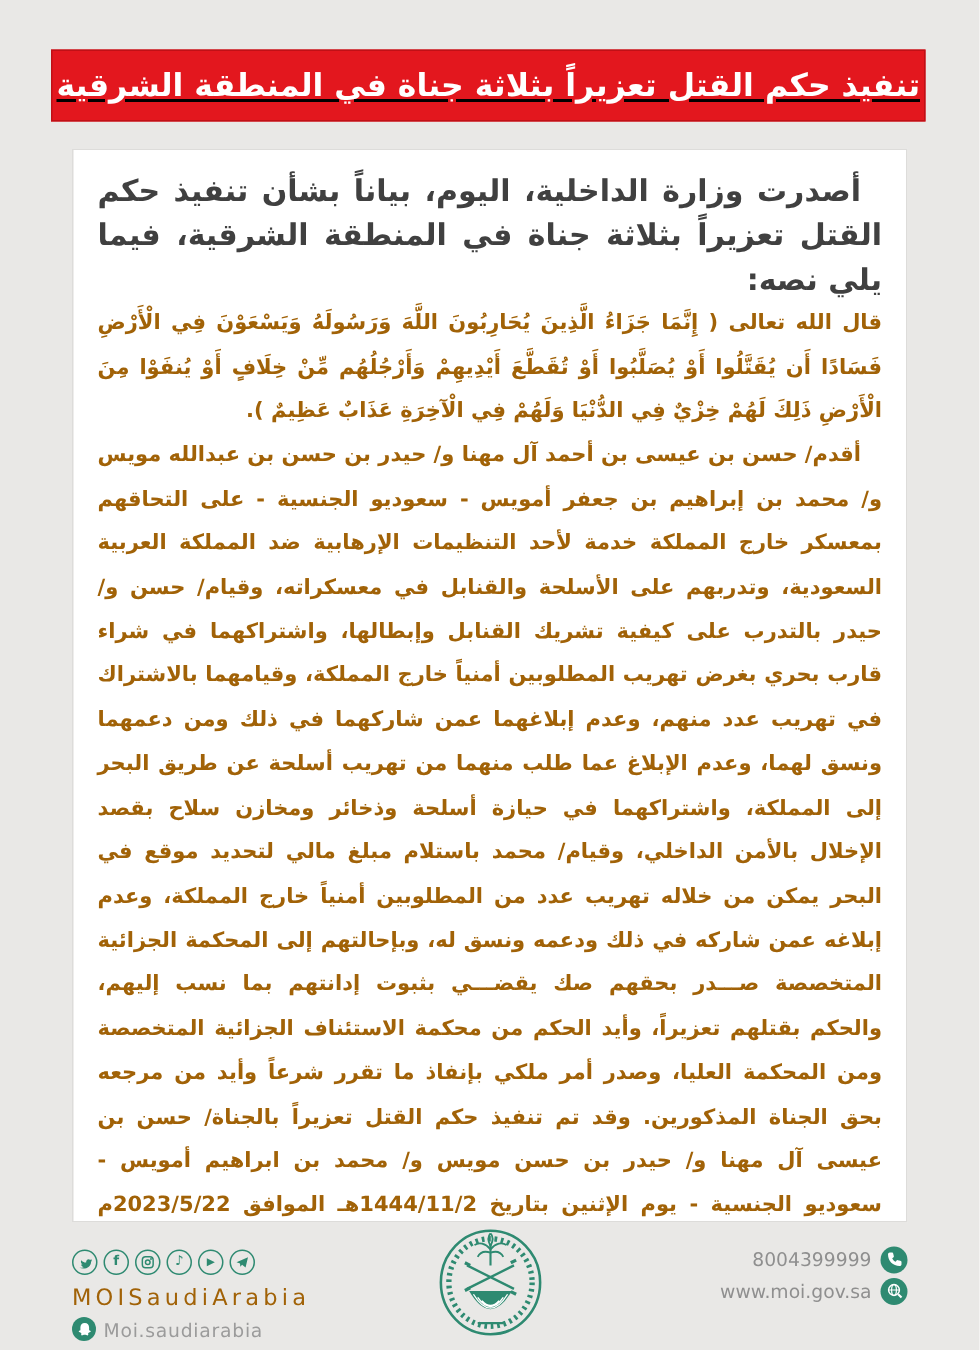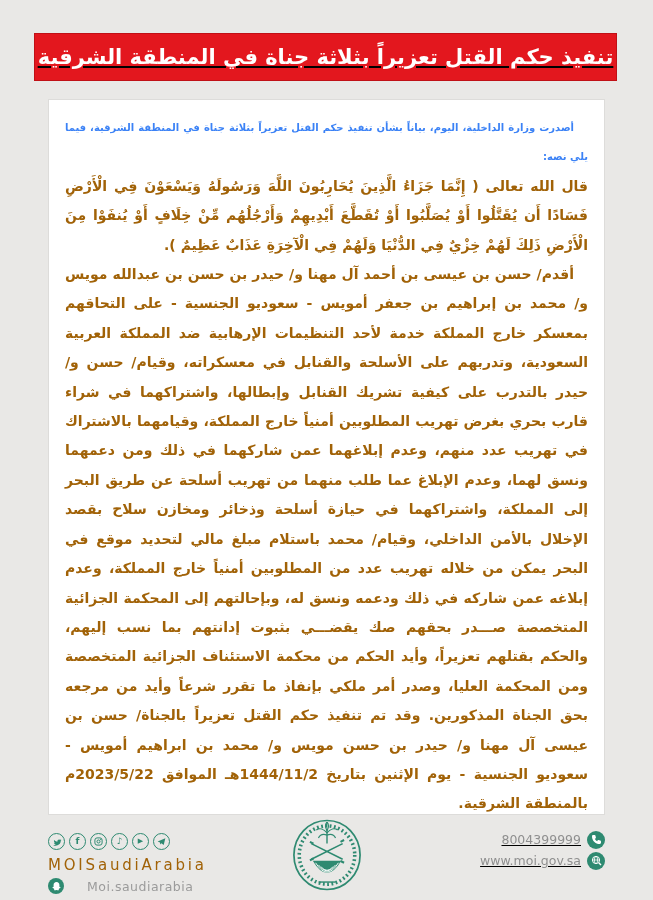--- a/index.html
+++ b/index.html
@@ -19,38 +19,38 @@
     white-space:nowrap;letter-spacing:0px;
   }
   
   .panel{
     position:absolute;left:48px;top:99px;width:557px;height:716px;
     background:#ffffff;border:1px solid #dddcda;box-sizing:border-box;
     padding:13px 16px 10px 16px;
     direction:rtl;text-align:justify;overflow:hidden;
   }
   .panel p{margin:0;font-size:14px;line-height:29.4px;color:#a16207;font-weight:bold;}
-  .panel p.intro{color:#3b82f6;font-size:10px;text-indent:14px;}
+  .panel p.intro{color:#404040;font-size:20px;text-indent:14px;}
   .panel p.indent{text-indent:14px;}
   
   .footer-left{position:absolute;left:48px;top:833px;}
   .social-row{display:flex;gap:4px;align-items:center;}
   .s-icon{
     width:17px;height:17px;border:1.5px solid #2e8a71;border-radius:50%;
     box-sizing:border-box;display:flex;align-items:center;justify-content:center;
     color:#2e8a71;font-size:9px;font-weight:bold;line-height:1;
   }
   .handle{color:#a16207;font-size:15px;letter-spacing:2.8px;margin-top:6px;}
-  .snap-row{display:flex;align-items:center;gap:23px;margin-top:4px;}
+  .snap-row{display:flex;align-items:center;gap:5px;margin-top:4px;}
   .snap-circle{width:16px;height:16px;background:#2e8a71;border-radius:50%;
     display:flex;align-items:center;justify-content:center;}
   .snap-handle{color:#9b9b9b;font-size:12.5px;letter-spacing:0.5px;}
   .footer-right{
     position:absolute;right:48px;top:831px;
-    display:flex;flex-direction:column;gap:4px;align-items:flex-end;text-decoration:underline;
+    display:flex;flex-direction:column;gap:4px;align-items:flex-end;
   }
   .contact-row{display:flex;align-items:center;gap:6px;height:17px;}
   .contact-text{color:#8f8f8f;font-size:12.5px;}
   .c-icon{width:18px;height:18px;background:#2e8a71;border-radius:50%;
     display:flex;align-items:center;justify-content:center;flex:0 0 auto;}
   .emblem{position:absolute;left:50%;top:818px;transform:translateX(-50%);}
 </style>
 </head>
 <body>
 

